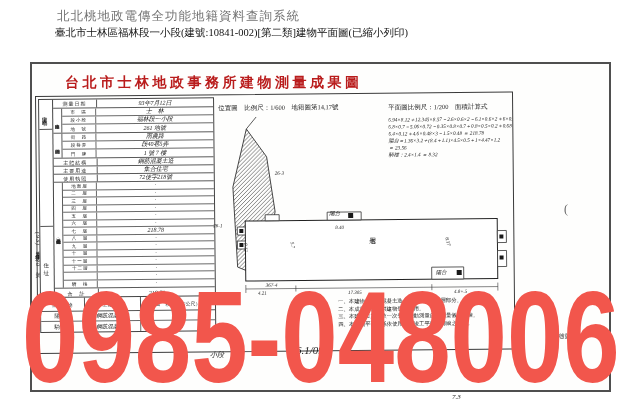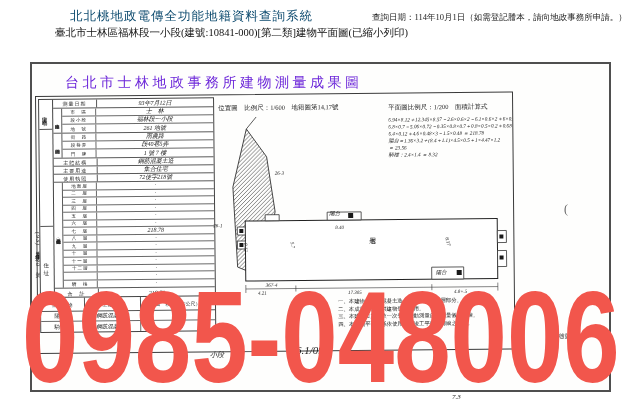--- a/index.html
+++ b/index.html
@@ -1,29 +1,29 @@
 <!DOCTYPE html>
 <html><head>
 <meta charset="utf-8">
 <style>
   *{box-sizing:border-box;margin:0;padding:0;}
   html,body{background:#fff;}
   .stage{position:relative;width:640px;height:412px;background:#ffffff;overflow:hidden;
          font-family:"Liberation Serif","DejaVu Serif",serif;color:#181818;}
 
   
-  .sys-title{position:absolute;left:70px;top:8px;font-size:12.5px;letter-spacing:1px;color:#0c4a6e;}
+  .sys-title{position:absolute;left:57px;top:8px;font-size:12.5px;letter-spacing:1px;color:#737373;}
   .query-date{position:absolute;left:372px;top:12px;font-size:8.5px;color:#222;white-space:nowrap;}
   .subtitle{position:absolute;left:55px;top:26px;font-size:10.5px;color:#111;}
 
   
   .scan{position:absolute;left:30px;top:62px;width:581px;height:330px;background:#fefefd;
         border:2px solid #4f4f4f;}
-  .doc-title{position:absolute;left:33px;top:10px;font-size:14px;font-weight:normal;
-             letter-spacing:3.5px;color:#6d28d9;white-space:nowrap;}
+  .doc-title{position:absolute;left:33px;top:10px;font-size:14px;font-weight:bold;
+             letter-spacing:3.5px;color:#b91c1c;white-space:nowrap;}
   .frame{position:absolute;left:3px;top:32px;width:478px;height:258px;border:1px solid #3a3a3a;
          transform:rotate(-0.55deg);transform-origin:left top;background:transparent;}
   .stamp{position:absolute;left:1px;top:168px;height:128px;writing-mode:vertical-rl;
          text-orientation:mixed;font-size:6px;font-style:italic;color:#333;letter-spacing:1px;}
   .paren{position:absolute;left:532px;top:138px;font-size:12px;color:#666;}
 
   .hand{font-style:italic;color:#141414;}
 
   
   .form{position:absolute;left:2px;top:2px;width:176px;display:flex;border:1px solid #444;background:#fff;}
@@ -84,22 +84,21 @@
   .watermark{position:absolute;left:22px;top:272px;z-index:10;line-height:1;white-space:nowrap;
              font-family:"Liberation Sans","DejaVu Sans",sans-serif;font-weight:800;font-size:130px;
              transform:scaleX(0.78);transform-origin:left top;letter-spacing:0px;}
 </style>
 </head>
 <body>
 
 <div class="stage">
 
   <div class="sys-title">北北桃地政電傳全功能地籍資料查詢系統</div>
-  <div class="query-date">查詢日期：114年10月1日（如需登記謄本，請向地政事務所申請。）</div>
-  <div class="subtitle">臺北市士林區福林段一小段(建號:10841-000)[第二類]建物平面圖(已縮小列印)</div>
+  <div class="subtitle">臺北市士林區福林段一小段(建號:10841-002)[第二類]建物平面圖(已縮小列印)</div>
 
   <div class="scan">
 
     <div class="doc-title">台北市士林地政事務所建物測量成果圖</div>
     <div class="stamp hand">(93)士林建字第1820號</div>
     <div class="paren">(</div>
 
     <div class="frame">
 
       <div class="form">

